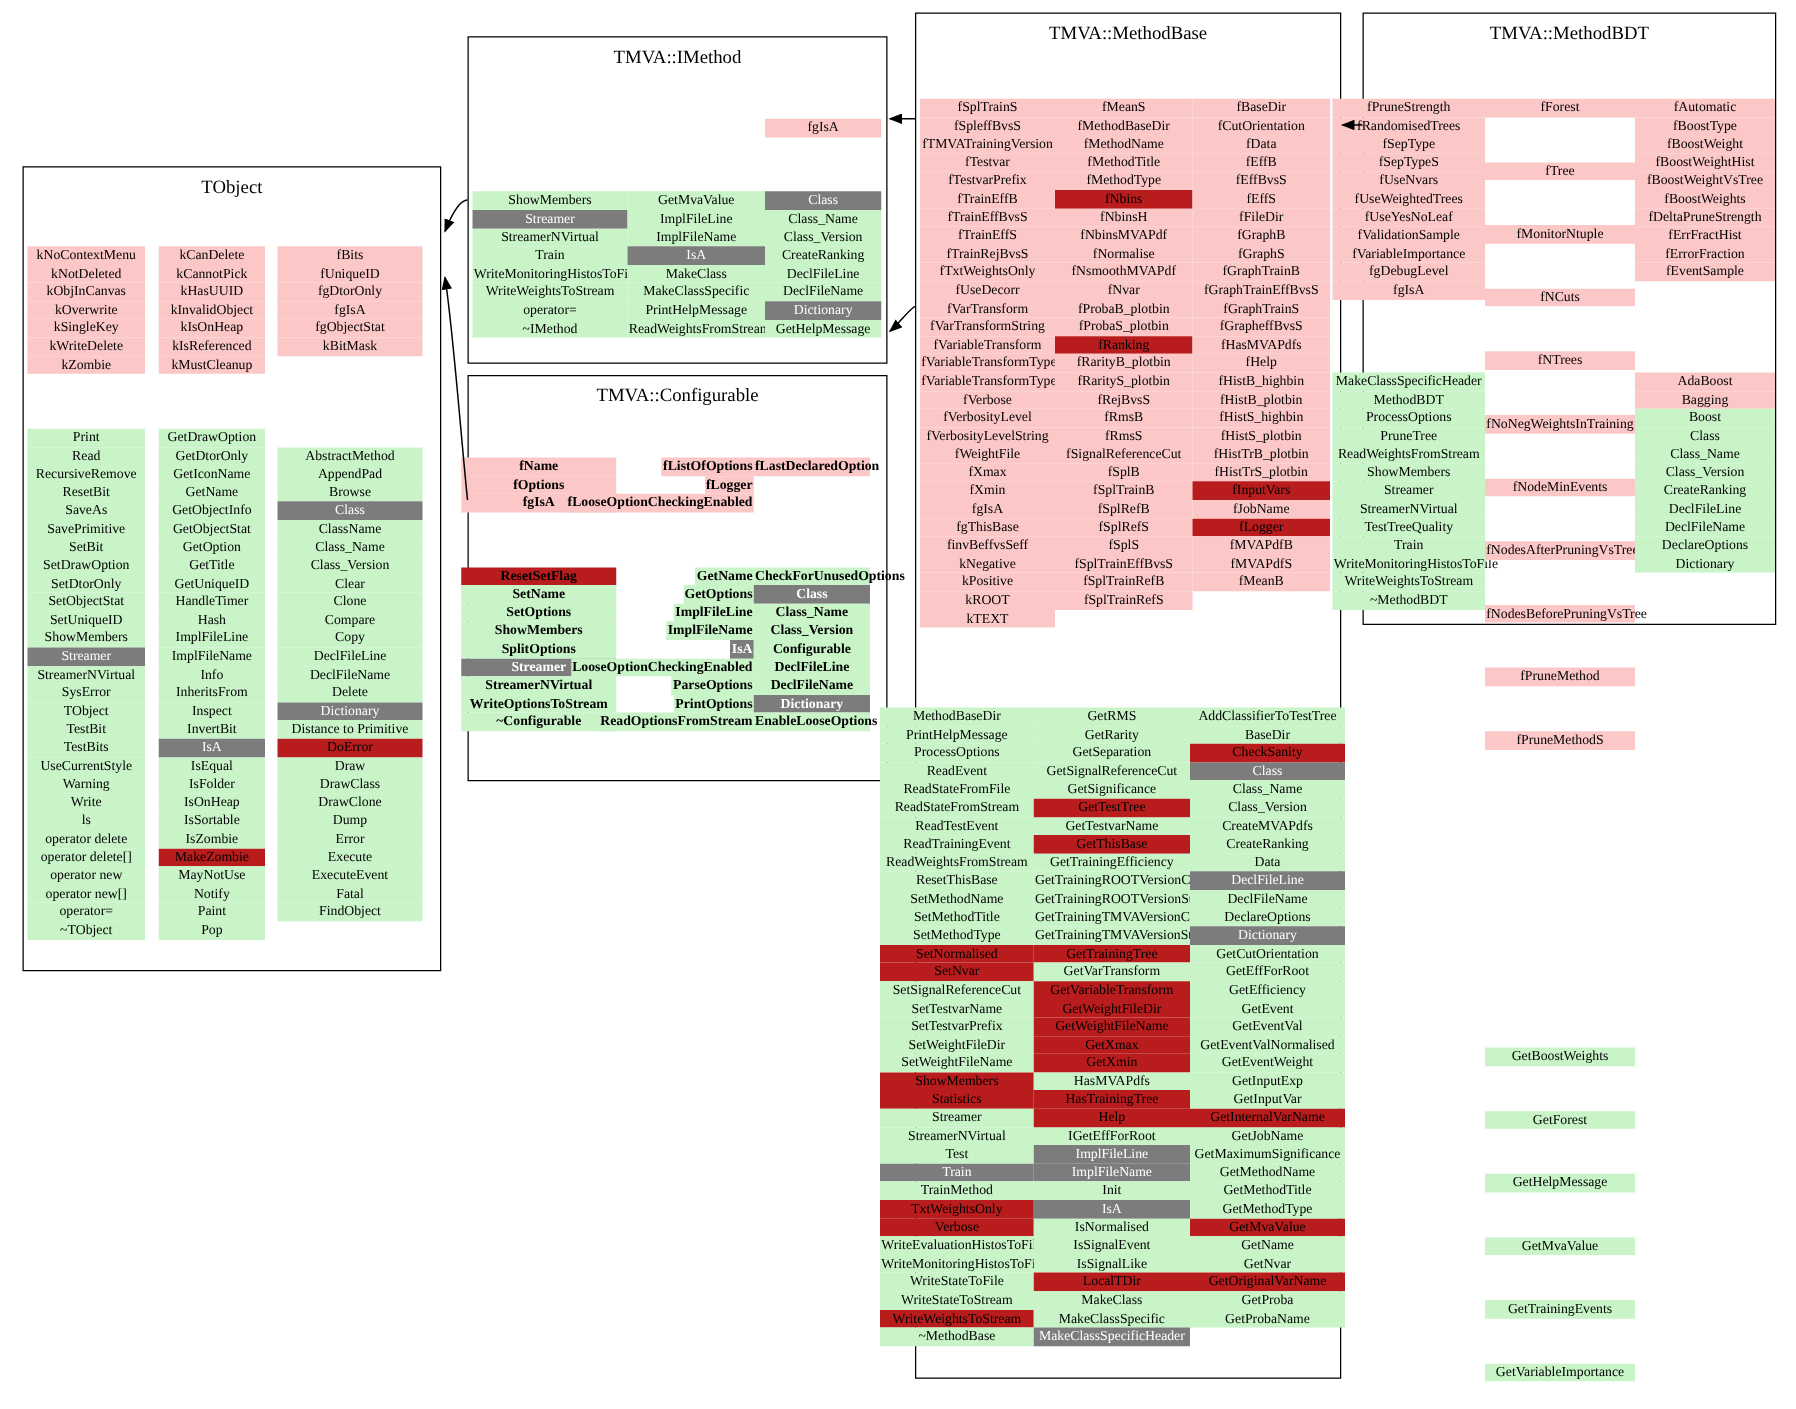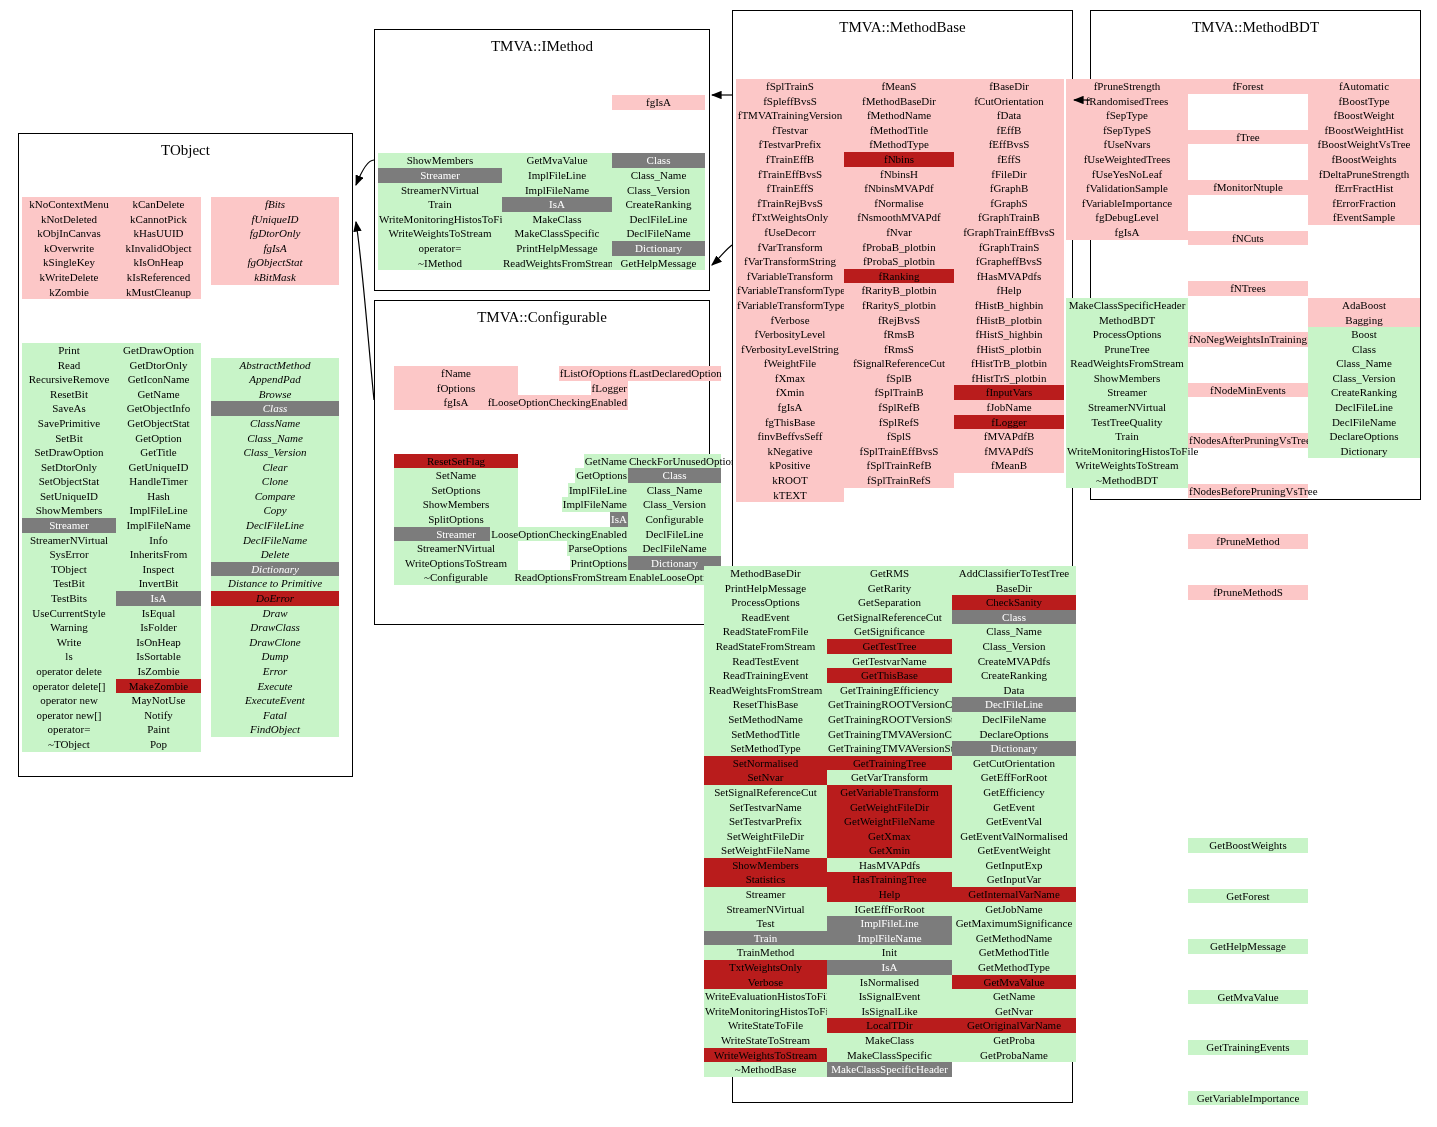--- a/index.html
+++ b/index.html
@@ -101,21 +101,21 @@
     <div class="item green">Warning</div>
     <div class="item green">Write</div>
     <div class="item green">ls</div>
     <div class="item green">operator delete</div>
     <div class="item green">operator delete[]</div>
     <div class="item green">operator new</div>
     <div class="item green">operator new[]</div>
     <div class="item green">operator=</div>
     <div class="item green">~TObject</div>
   </div>
-  <div class="col" style="width:85px; margin-left:0;">
+  <div class="col" style="width:85px; margin-left:11px;">
     <div class="item pink">kCanDelete</div>
     <div class="item pink">kCannotPick</div>
     <div class="item pink">kHasUUID</div>
     <div class="item pink">kInvalidObject</div>
     <div class="item pink">kIsOnHeap</div>
     <div class="item pink">kIsReferenced</div>
     <div class="item pink">kMustCleanup</div>
     <div class="item spacer"></div>
     <div class="item spacer"></div>
     <div class="item spacer"></div>
@@ -141,21 +141,21 @@
     <div class="item green">IsFolder</div>
     <div class="item green">IsOnHeap</div>
     <div class="item green">IsSortable</div>
     <div class="item green">IsZombie</div>
     <div class="item yellow">MakeZombie</div>
     <div class="item green">MayNotUse</div>
     <div class="item green">Notify</div>
     <div class="item green">Paint</div>
     <div class="item green">Pop</div>
   </div>
-  <div class="col" style="width:128px; margin-left:10px;font-style:italic;">
+  <div class="col" style="width:116px; margin-left:10px;">
     <div class="item pink">fBits</div>
     <div class="item pink">fUniqueID</div>
     <div class="item pink">fgDtorOnly</div>
     <div class="item pink">fgIsA</div>
     <div class="item pink">fgObjectStat</div>
     <div class="item pink">kBitMask</div>
     <div class="item spacer"></div>
     <div class="item spacer"></div>
     <div class="item spacer"></div>
     <div class="item spacer"></div>
@@ -233,21 +233,21 @@
     <div class="item green">DeclFileLine</div>
     <div class="item green">DeclFileName</div>
     <div class="item gray">Dictionary</div>
     <div class="item green">GetHelpMessage</div>
   </div>
 </div>
 
 <div class="cls-box" style="left:374px; top:300px; width:336px; height:325px;">
   <div class="cls-title">TMVA::Configurable</div>
 </div>
-<div class="cols" style="left:394px; top:366px;">
+<div class="cols" style="left:369px; top:366px;font-weight:bold;">
   <div class="col" style="width:124px;">
     <div class="item pink">fName</div>
     <div class="item pink">fOptions</div>
     <div class="item pink">fgIsA</div>
     <div class="item spacer"></div>
     <div class="item spacer"></div>
     <div class="item spacer"></div>
     <div class="item yellow">ResetSetFlag</div>
     <div class="item green">SetName</div>
     <div class="item green">SetOptions</div>

